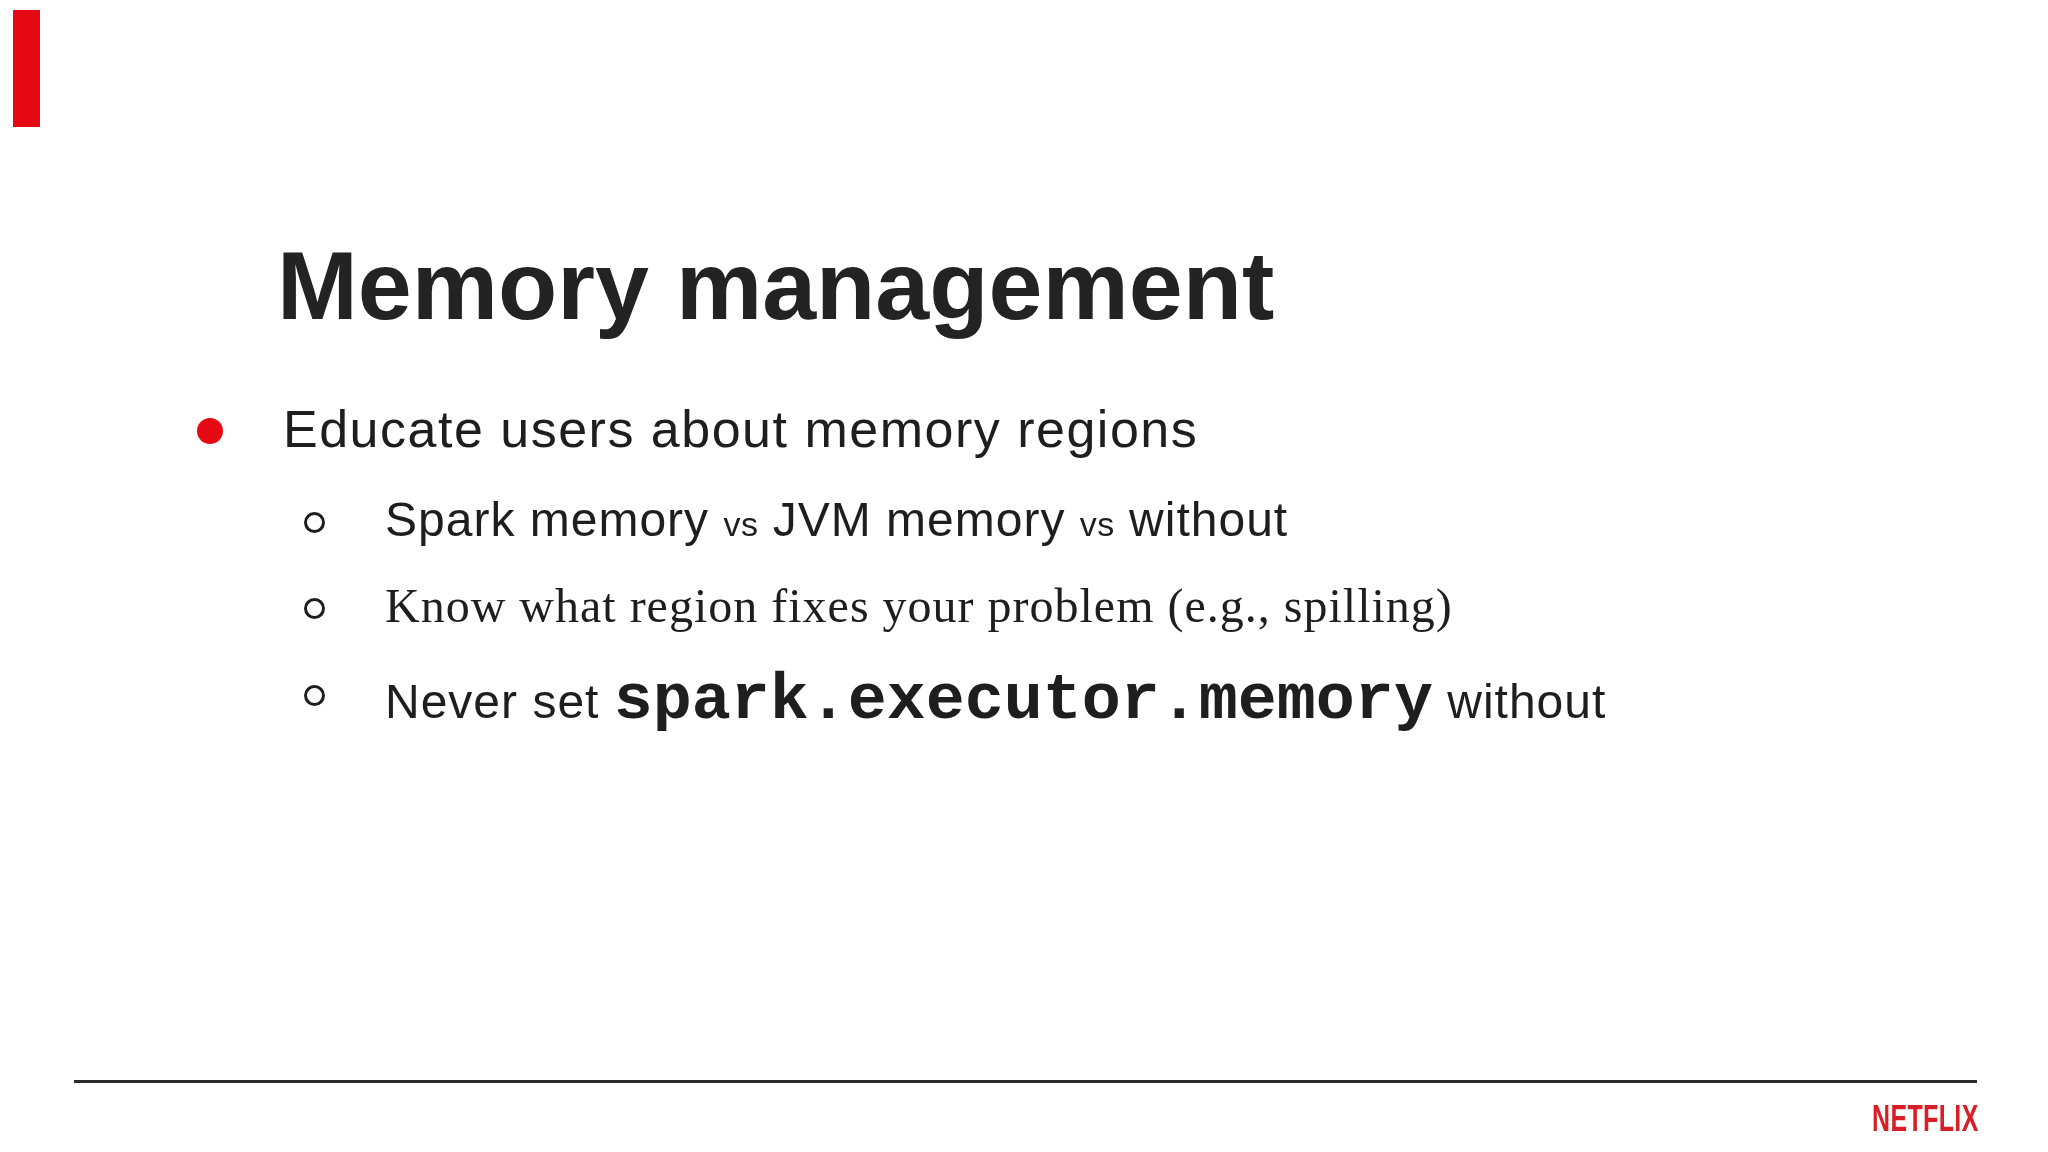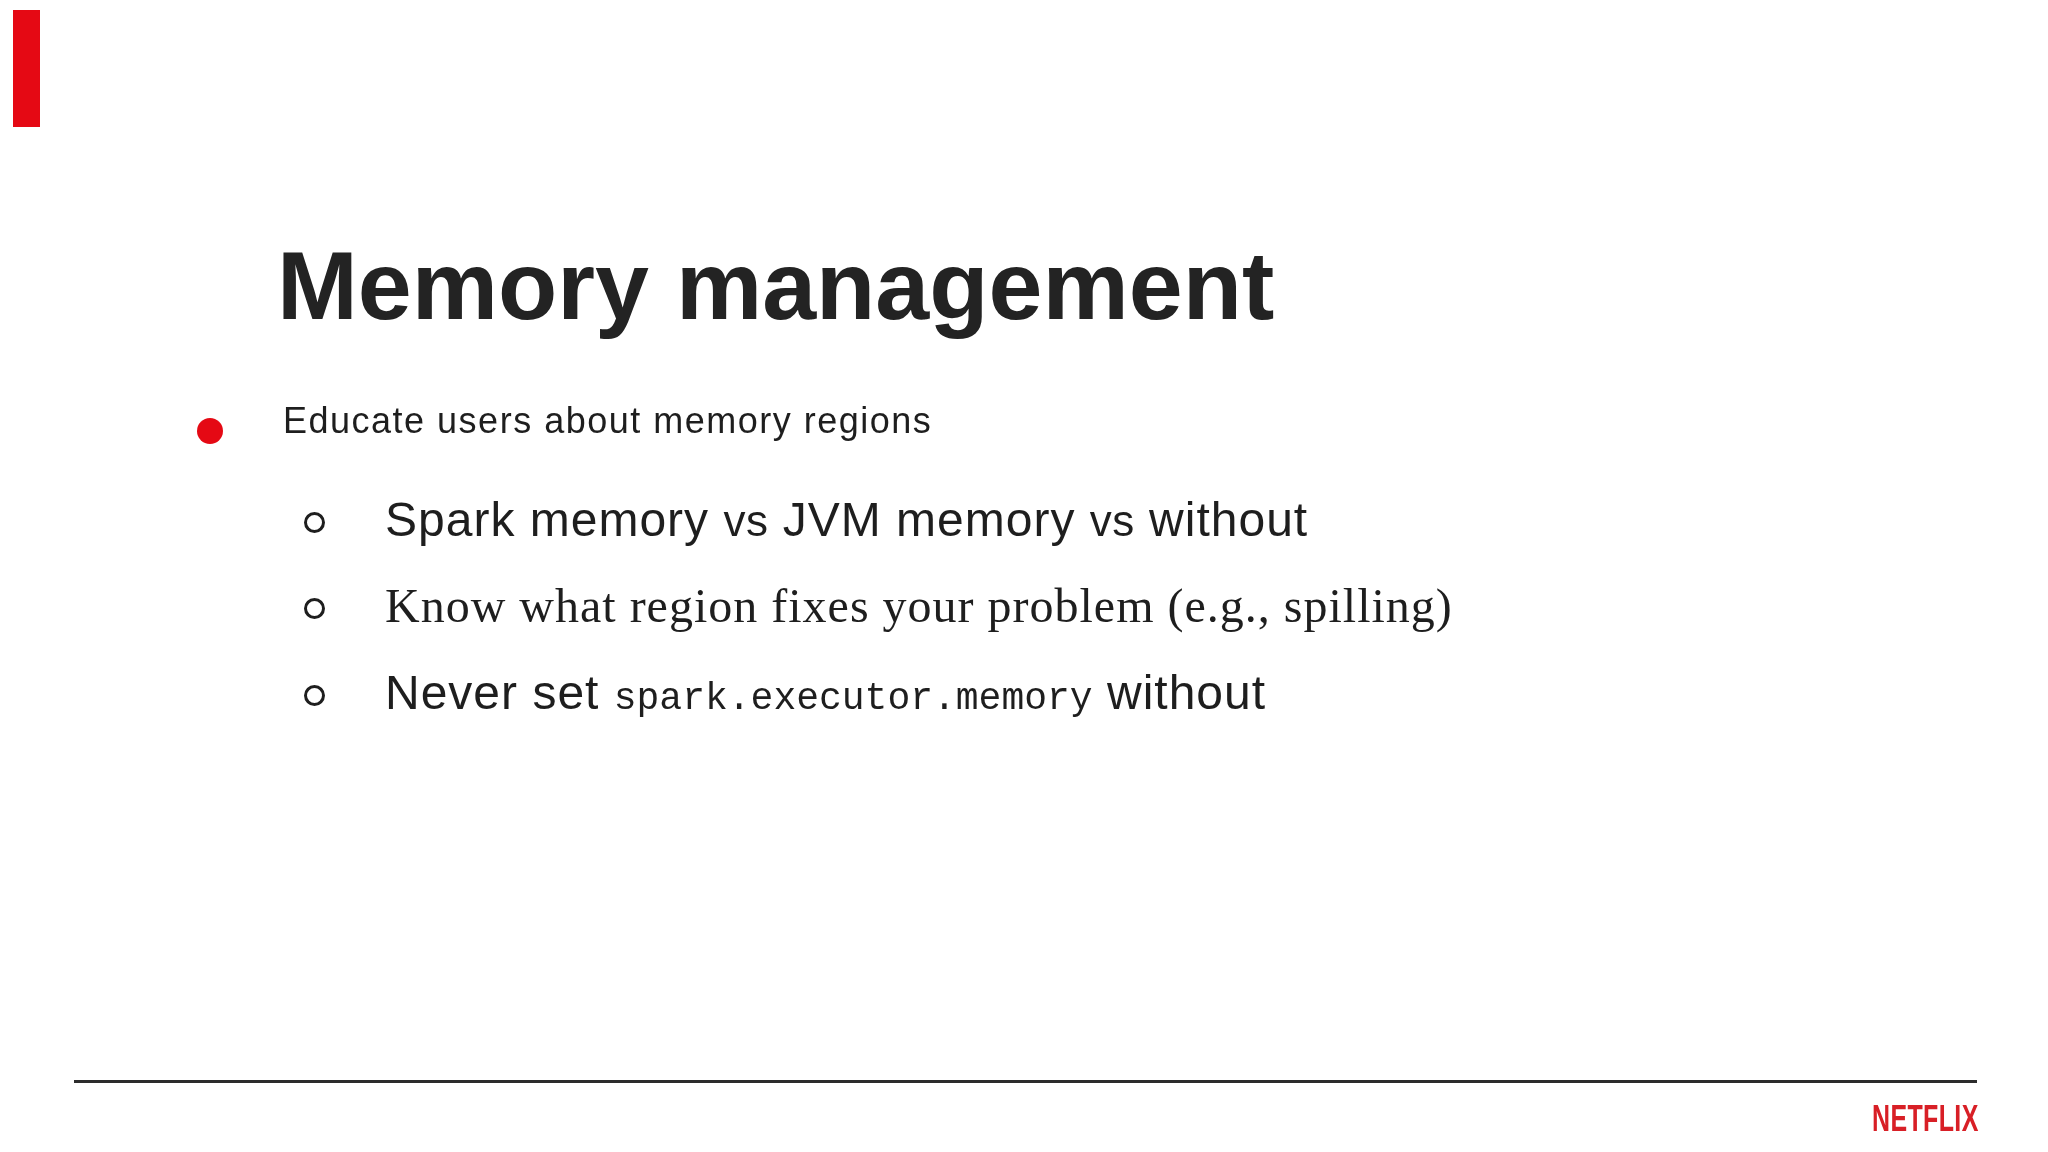--- a/index.html
+++ b/index.html
@@ -44,21 +44,21 @@
     top: 418px;
     width: 26px;
     height: 26px;
     border-radius: 50%;
     background: var(--accent-red, #e50914);
   }
   .l1-text {
     position: absolute;
     left: 283px;
     top: 403px;
-    font-size: 36px;
+    font-size: 52px;
     line-height: 1;
     letter-spacing: 1.5px;
     color: var(--body-text, #1e1e1e);
     white-space: nowrap;
   }
   .circle-bullet {
     position: absolute;
     left: 304px;
     width: 15px;
     height: 15px;
@@ -76,27 +76,28 @@
     line-height: 1;
     letter-spacing: 1px;
     color: var(--body-text, #1e1e1e);
     white-space: nowrap;
   }
   .s1 { top: 496px; }
   .s2 { top: 582px; font-family: Liberation Serif, serif; }
   .s3a { top: 669px; }
   .s3b { top: 754px; }
   .small-vs {
-    font-size: 44px;
+    font-size: 34px;
     letter-spacing: 0.5px;
   }
   .mono {
     font-family: "Liberation Mono", "DejaVu Sans Mono", monospace;
-    font-size: 38px;
+    font-size: 65px;
     letter-spacing: 0px;
+    font-weight: bold;
   }
   .footer-divider {
     position: absolute;
     left: 74px;
     top: 1080px;
     width: 1903px;
     height: 3px;
     background: var(--divider, #2c2c2c);
   }
   .brand {

